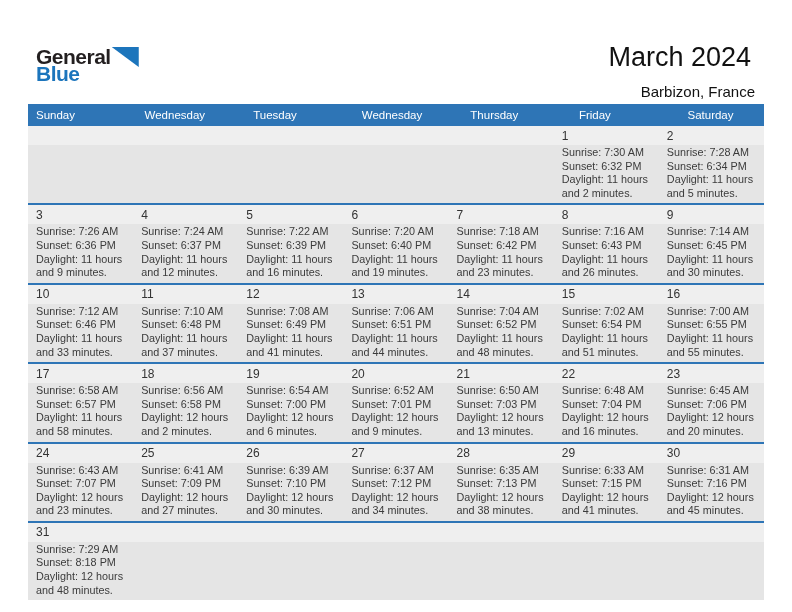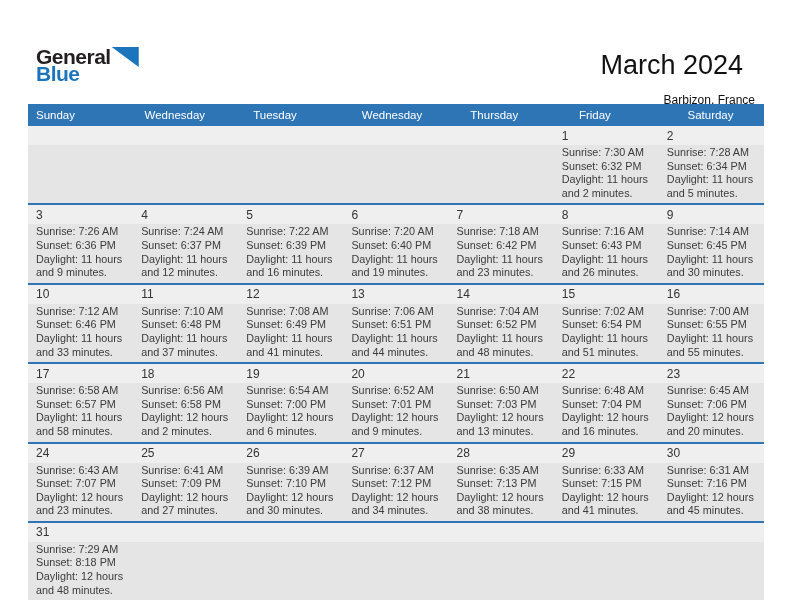--- a/index.html
+++ b/index.html
@@ -21,22 +21,22 @@
     width:27px;height:20px;margin-left:1px;margin-top:1px;
     background:#1c75bc;
     clip-path:polygon(0 0,100% 0,100% 100%);
   }
   .logo-blue{
     font-size:21px;font-weight:700;letter-spacing:-0.5px;color:#1c75bc;
     margin-top:-4px;
   }
   
   .title-block{position:absolute;top:38px;right:37px;text-align:right;}
-  .page-title{font-size:27px;font-weight:400;color:#111;margin:12px;}
-  .page-subtitle{font-size:12px;font-weight:400;color:#111;margin-top:10px;}
+  .page-title{font-size:27px;font-weight:400;color:#111;margin:4px;}
+  .page-subtitle{font-size:15px;font-weight:400;color:#111;margin-top:10px;}
   
   .calendar{position:absolute;left:28px;top:104px;width:736px;}
   .weekday-row{display:flex;background:#2e75b6;height:22px;align-items:center;gap:24px;}
   .weekday-cell{
     flex:1;color:#ffffff;font-size:11.5px;padding-left:8px;
     white-space:nowrap;overflow:hidden;
   }
   .week-row{border-bottom:2px solid #2e75b6;}
   .week-row.last{border-bottom:none;}
   .num-strip{display:flex;background:#efefef;height:19px;align-items:center;}

